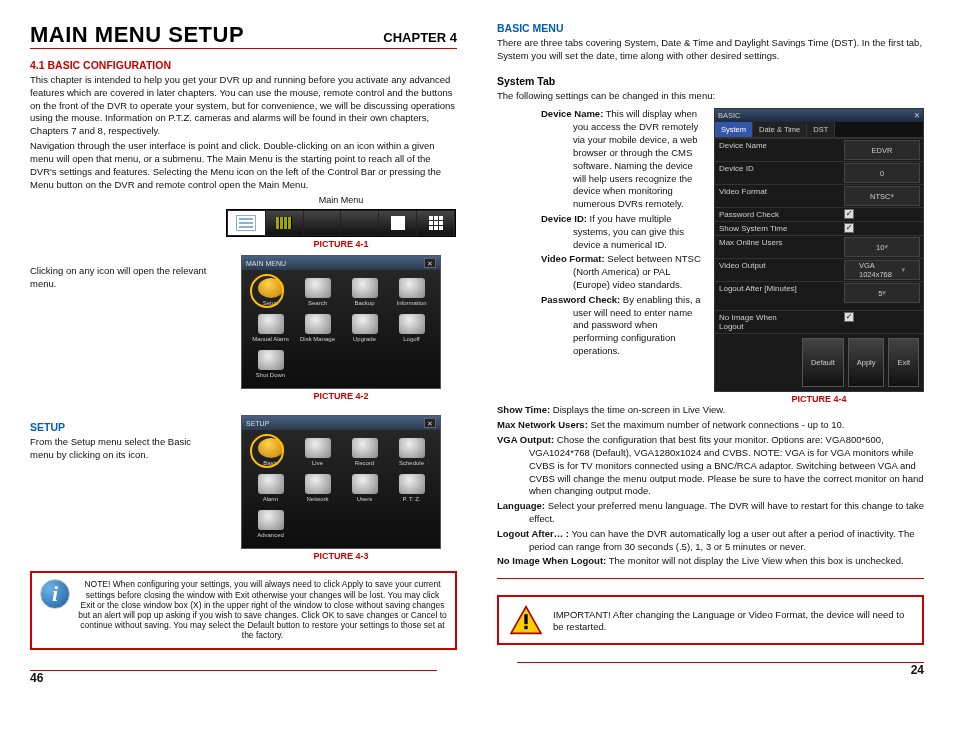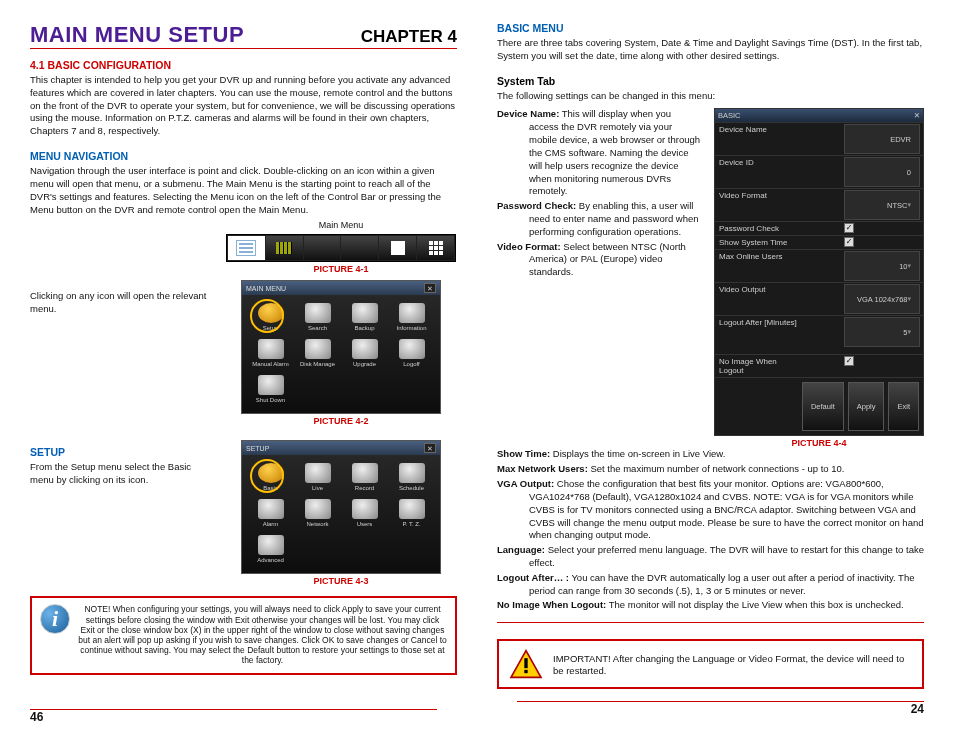--- a/index.html
+++ b/index.html
@@ -1,20 +1,20 @@
 <!DOCTYPE html>
 <html><head>
 <meta charset="utf-8">
 <style>
 * { box-sizing: border-box; margin: 0; padding: 0; }
 body { font-family: Arial, Helvetica, sans-serif; font-size: 10px; color: #111; background: #fff; width: 954px; }
 .page { display: flex; padding: 22px 30px 8px; gap: 40px; }
 .col { flex: 1; min-width: 0; }
-.title { font-family: Impact, 'Arial Black', sans-serif; font-size: 22px; font-weight: 900; color: #4c1d95; letter-spacing: 0.5px; }
-.chapter { font-family: Impact, 'Arial Black', sans-serif; font-size: 17px; font-weight: 900; color: #000; float: right; }
+.title { font-family: Impact, 'Arial Black', sans-serif; font-size: 22px; font-weight: 900; color: #000000; letter-spacing: 0.5px; }
+.chapter { font-family: Impact, 'Arial Black', sans-serif; font-size: 13px; font-weight: 900; color: #000; float: right; }
 .titlerow { border-bottom: 1.5px solid #c00; margin-bottom: 8px; display: flex; align-items: baseline; justify-content: space-between; }
 .section { font-weight: 900; color: #c00; font-size: 10.5px; margin-top: 10px; margin-bottom: 3px; }
 .subhead { font-weight: 900; color: #005FB3; font-size: 10.5px; margin-top: 12px; margin-bottom: 3px; }
 .subheadk { font-weight: 900; color: #000; font-size: 10.5px; margin-top: 12px; margin-bottom: 3px; }
 p { font-size: 9.5px; line-height: 1.35; margin-bottom: 2px; }
 b { font-weight: 900; }
 .caption { text-align: center; font-weight: 900; color: #c00; font-size: 9px; margin-top: 2px; }
 .figlabel { text-align: center; font-size: 9px; margin-bottom: 2px; }
 .note-box { border: 2px solid #c00; padding: 6px 8px; margin-top: 10px; display: flex; gap: 8px; align-items: flex-start; }
 .note-box p { font-size: 8.5px; line-height: 1.2; text-align: center; }
@@ -54,44 +54,43 @@
 
 .settings { width:210px; background:#1a1a1a; border:1px solid #333; font-size:8px; color:#ccc; }
 .settings .sbar { height:13px; background:linear-gradient(#3a5070,#1c2a3c); display:flex; align-items:center; justify-content:space-between; padding:0 3px; font-size:7.5px; }
 .settings .tabs { display:flex; background:#111; border-bottom:1px solid #333; }
 .settings .tab { padding:3px 6px; font-size:7.5px; background:#222; border-right:1px solid #333; }
 .settings .tab.active { background:#3355aa; color:#fff; }
 .settings .rows { padding:0; }
 .settings .row { display:flex; border-top:1px solid #333;gap:34px; }
 .settings .row .k { flex: 0 0 92px; padding:2px 4px; }
 .settings .row .v { flex:1; padding:1px 3px; }
-.settings .inp { background:#2a2a2a; border:1px solid #444; padding:1px 8px; font-size:7.5px; color:#ccc; display:flex; justify-content:flex-end; align-items:center; height:30px; }
+.settings .inp { background:#2a2a2a; border:1px solid #444; padding:1px 14px; font-size:7.5px; color:#ccc; display:flex; justify-content:center; align-items:center; height:20px; }
 .settings .chk { width:10px; height:10px; background:#ddd; border:1px solid #666; font-size:8px; color:#000; line-height:8px; text-align:center; }
 .settings .btnrow { display:flex; justify-content:flex-end; gap:4px; padding:4px; border-top:1px solid #333; }
 .settings .btn { background:linear-gradient(#444,#111); border:1px solid #555; padding:19px 8px; font-size:7.5px; color:#ccc; }
 .tri { font-size:7px; color:#888; }
 .split { display:flex; gap:12px; }
-.split .left { flex:1; }
+.split .left { flex:1;margin-left:44px; }
 .split .right { width:210px; }
 .hang { padding-left: 32px; text-indent: -32px; }
 
 </style>
 </head>
 <body>
 
 <div class="page">
 
   <div class="col">
     <div class="titlerow">
       <span class="title">MAIN MENU SETUP</span>
       <span class="chapter">CHAPTER 4</span>
     </div>
     <div class="section">4.1 BASIC CONFIGURATION</div>
     <p>This chapter is intended to help you get your DVR up and running before you activate any advanced features which are covered in later chapters. You can use the mouse, remote control and the buttons on the front of the DVR to operate your system, but for convenience, we will be discussing operations using the mouse. Information on P.T.Z. cameras and alarms will be found in their own chapters, Chapters 7 and 8, respectively.</p>
-    <div class="subhead">MENU NAVIGATION</div>
     <p>Navigation through the user interface is point and click. Double-clicking on an icon within a given menu will open that menu, or a submenu. The Main Menu is the starting point to reach all of the DVR's settings and features. Selecting the Menu icon on the left of the Control Bar or pressing the Menu button on the DVR and remote control open the Main Menu.</p>
 
     <div style="display:flex; gap:10px; align-items:flex-start; margin-top:4px;">
       <div style="flex:1; padding-top:70px;">
         <p>Clicking on any icon will open the relevant menu.</p>
       </div>
       <div style="width:232px;">
         <div class="figlabel">Main Menu</div>
         <div class="pic41">
           <div class="cell first">
@@ -238,28 +237,34 @@
 
   <div class="col">
     <div class="subhead" style="margin-top:0;">BASIC MENU</div>
     <p>There are three tabs covering System, Date &amp; Time and Daylight Savings Time (DST). In the first tab, System you will set the date, time along with other desired settings.</p>
     <div class="subheadk">System Tab</div>
     <p>The following settings can be changed in this menu:</p>
 
     <div class="split" style="margin-top:6px;">
       <div class="left">
         <p class="hang"><b>Device Name:</b><span> This will display when you access the DVR remotely via your mobile device, a web browser or through the CMS software. Naming the device will help users recognize the device when monitoring numerous DVRs remotely.</span></p>
+        <p class="hang"><b>Device ID:</b><span> If you have multiple systems, you can give this device a numerical ID.</span></p>
+        <p class="hang"><b>Video Format:</b><span> Select between NTSC (North America) or PAL (Europe) video standards.</span></p>
         <p class="hang"><b>Password Check:</b><span> By enabling this, a user will need to enter name and password when performing configuration operations.</span></p>
-        <p class="hang"><b>Video Format:</b><span> Select between NTSC (North America) or PAL (Europe) video standards.</span></p>
       </div>
       <div class="right">
         <div class="settings">
           <div class="sbar">
               <span>BASIC</span>
               <span class="close">✕</span>
+            </div>
+          <div class="tabs" id="stabs">
+              <div class="tab active">System</div>
+              <div class="tab">Date &amp; Time</div>
+              <div class="tab">DST</div>
             </div>
           <div class="rows" id="srows">
               <div class="row">
                 <div class="k">Device Name</div>
                 <div class="v">
                   <div class="inp">
                     <span>EDVR</span>
                   </div>
                 </div>
               </div>

